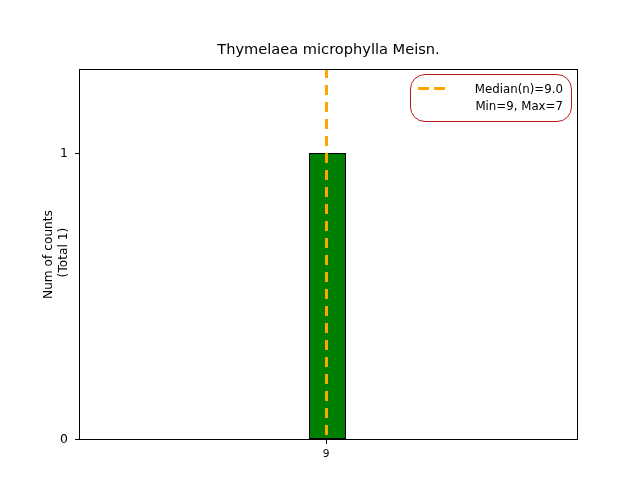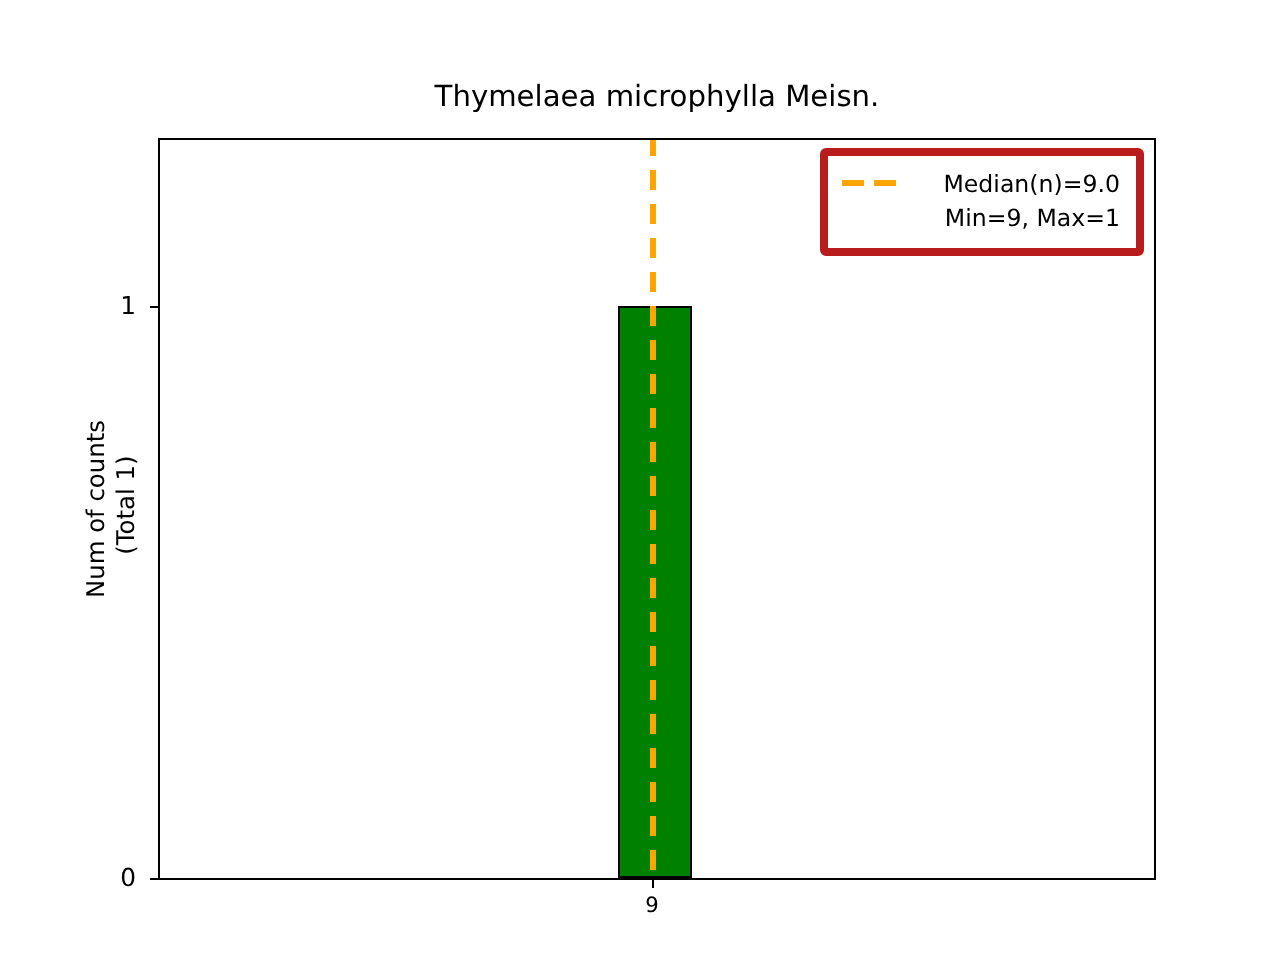--- a/index.html
+++ b/index.html
@@ -154,22 +154,22 @@
     white-space: pre;
   }
 
   
   #legend {
     position: absolute;
     left: 410px;
     top: 62px;
     width: 162px;
     box-sizing: border-box;
-    border: 4px solid #b91c1c;
-    border-radius: 3px;
+    border: 1px solid #b91c1c;
+    border-radius: 15px;
     background: #ffffff;
     padding: 6px 8px 6px 7px;
   }
   #legend-row {
     display: flex;
     align-items: flex-start;
     gap: 7px;
   }
   #legend-dash {
     flex: 0 0 auto;
@@ -226,18 +226,18 @@
   <div id="ylabel-wrap">
     <div id="ylabel">Num of counts
  (Total 1)</div>
   </div>
 
   <div id="legend">
     <div id="legend-row">
       <div id="legend-dash"></div>
       <div id="legend-texts">
         <div class="legend-line">Median(n)=9.0</div>
-        <div class="legend-line">Min=9, Max=1</div>
+        <div class="legend-line">Min=9, Max=7</div>
       </div>
     </div>
   </div>
 
 </div>
 
 </body></html>

